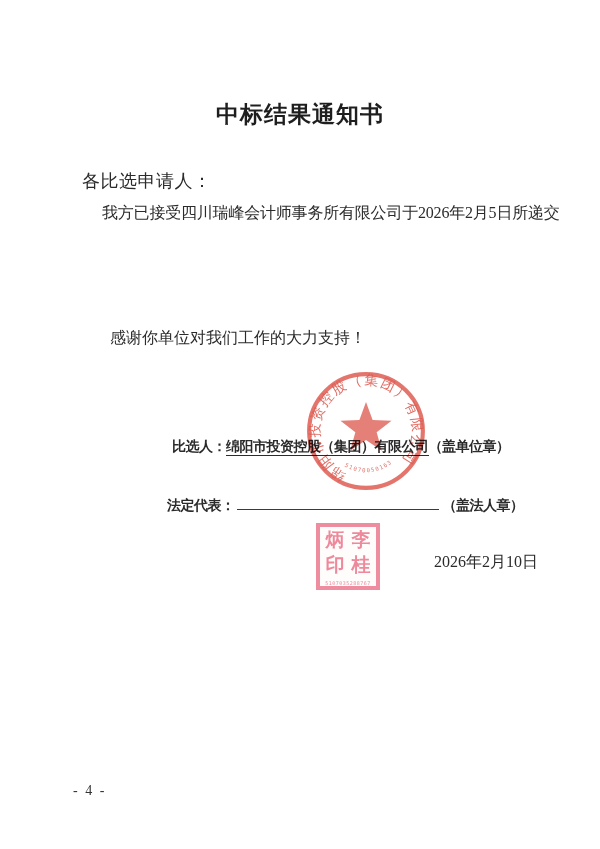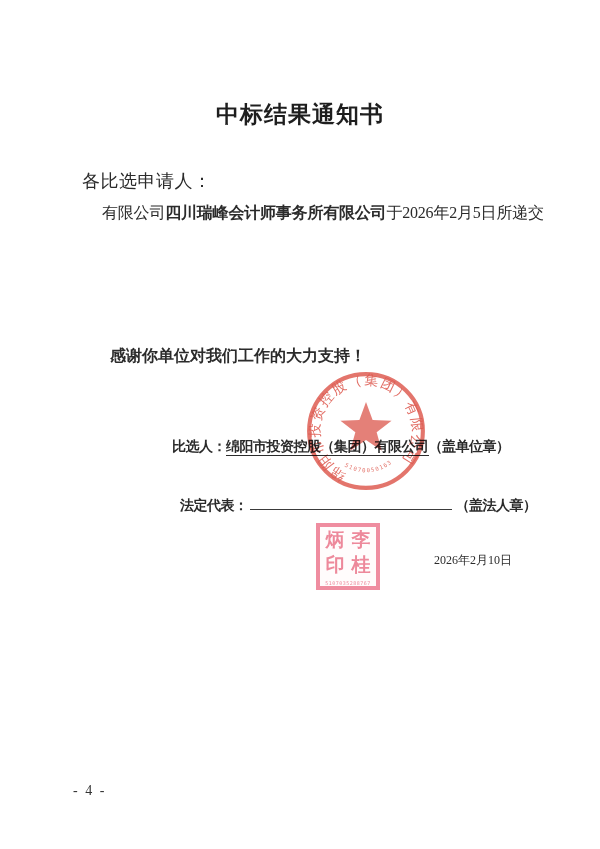--- a/index.html
+++ b/index.html
@@ -20,39 +20,39 @@
     position:absolute; left:82px; top:169px;
     font-size:18px; letter-spacing:0.5px; white-space:nowrap;
   }
 
   .paragraph { position:absolute; left:82px; top:199px; width:460px; }
   .para-line {
     font-size:16px; line-height:28px; white-space:nowrap;
     letter-spacing:-0.2px;
   }
   .para-line.indent { padding-left:20px; }
-  .b { font-weight:700; }
+  .b { font-weight:400; }
 
   .thanks {
-    position:absolute; left:110px; top:346px;
-    font-size:16px; white-space:nowrap;font-weight:bold;
+    position:absolute; left:110px; top:328px;
+    font-size:16px; white-space:nowrap;
   }
 
   .sig-line { position:absolute; font-size:14px; white-space:nowrap; letter-spacing:-0.5px;font-weight:bold; }
   .sig-bixuan { left:172px; top:438px; }
-  .sig-legal  { left:167px; top:495px;margin-left:13px; }
+  .sig-legal  { left:167px; top:495px; }
   .underlined { border-bottom:1px solid #2b2b2b; padding-bottom:1px; }
   .blank-line {
     display:inline-block; width:202px; height:14px; vertical-align:baseline;
     border-bottom:1.5px solid #3a3a3a; margin:0 4px 0 2px;
   }
 
   .date {
     position:absolute; left:434px; top:552px;
-    font-size:12px; white-space:nowrap;
+    font-size:16px; white-space:nowrap;
   }
 
   .page-number {
     position:absolute; left:73px; top:783px;
     font-size:14px; letter-spacing:2px; color:#333;
   }
 
   
   .company-seal {
     position:absolute; left:305px; top:370px; width:122px; height:122px;
@@ -81,21 +81,21 @@
 </head>
 <body>
 
 <div class="page">
 
   <h1 class="title">中标结果通知书</h1>
 
   <div class="salutation">各比选申请人：</div>
 
   <div class="paragraph">
-    <div class="para-line indent"><span>有限公司</span><span class="b">四川瑞峰会计师事务所有限公司</span><span>于2026年2月5日所递交</span></div>
+    <div class="para-line indent"><span>我方已接受</span><span class="b">四川瑞峰会计师事务所有限公司</span><span>于2026年2月5日所递交</span></div>
   </div>
 
   <div class="thanks">感谢你单位对我们工作的大力支持！</div>
 
   <div class="sig-line sig-bixuan"><span>比选人：</span><span class="underlined">绵阳市投资控股（集团）有限公司</span><span>（盖单位章）</span></div>
 
   <div class="sig-line sig-legal"><span>法定代表：</span><span class="blank-line"></span><span>（盖法人章）</span></div>
 
   <div class="date">2026年2月10日</div>
 

